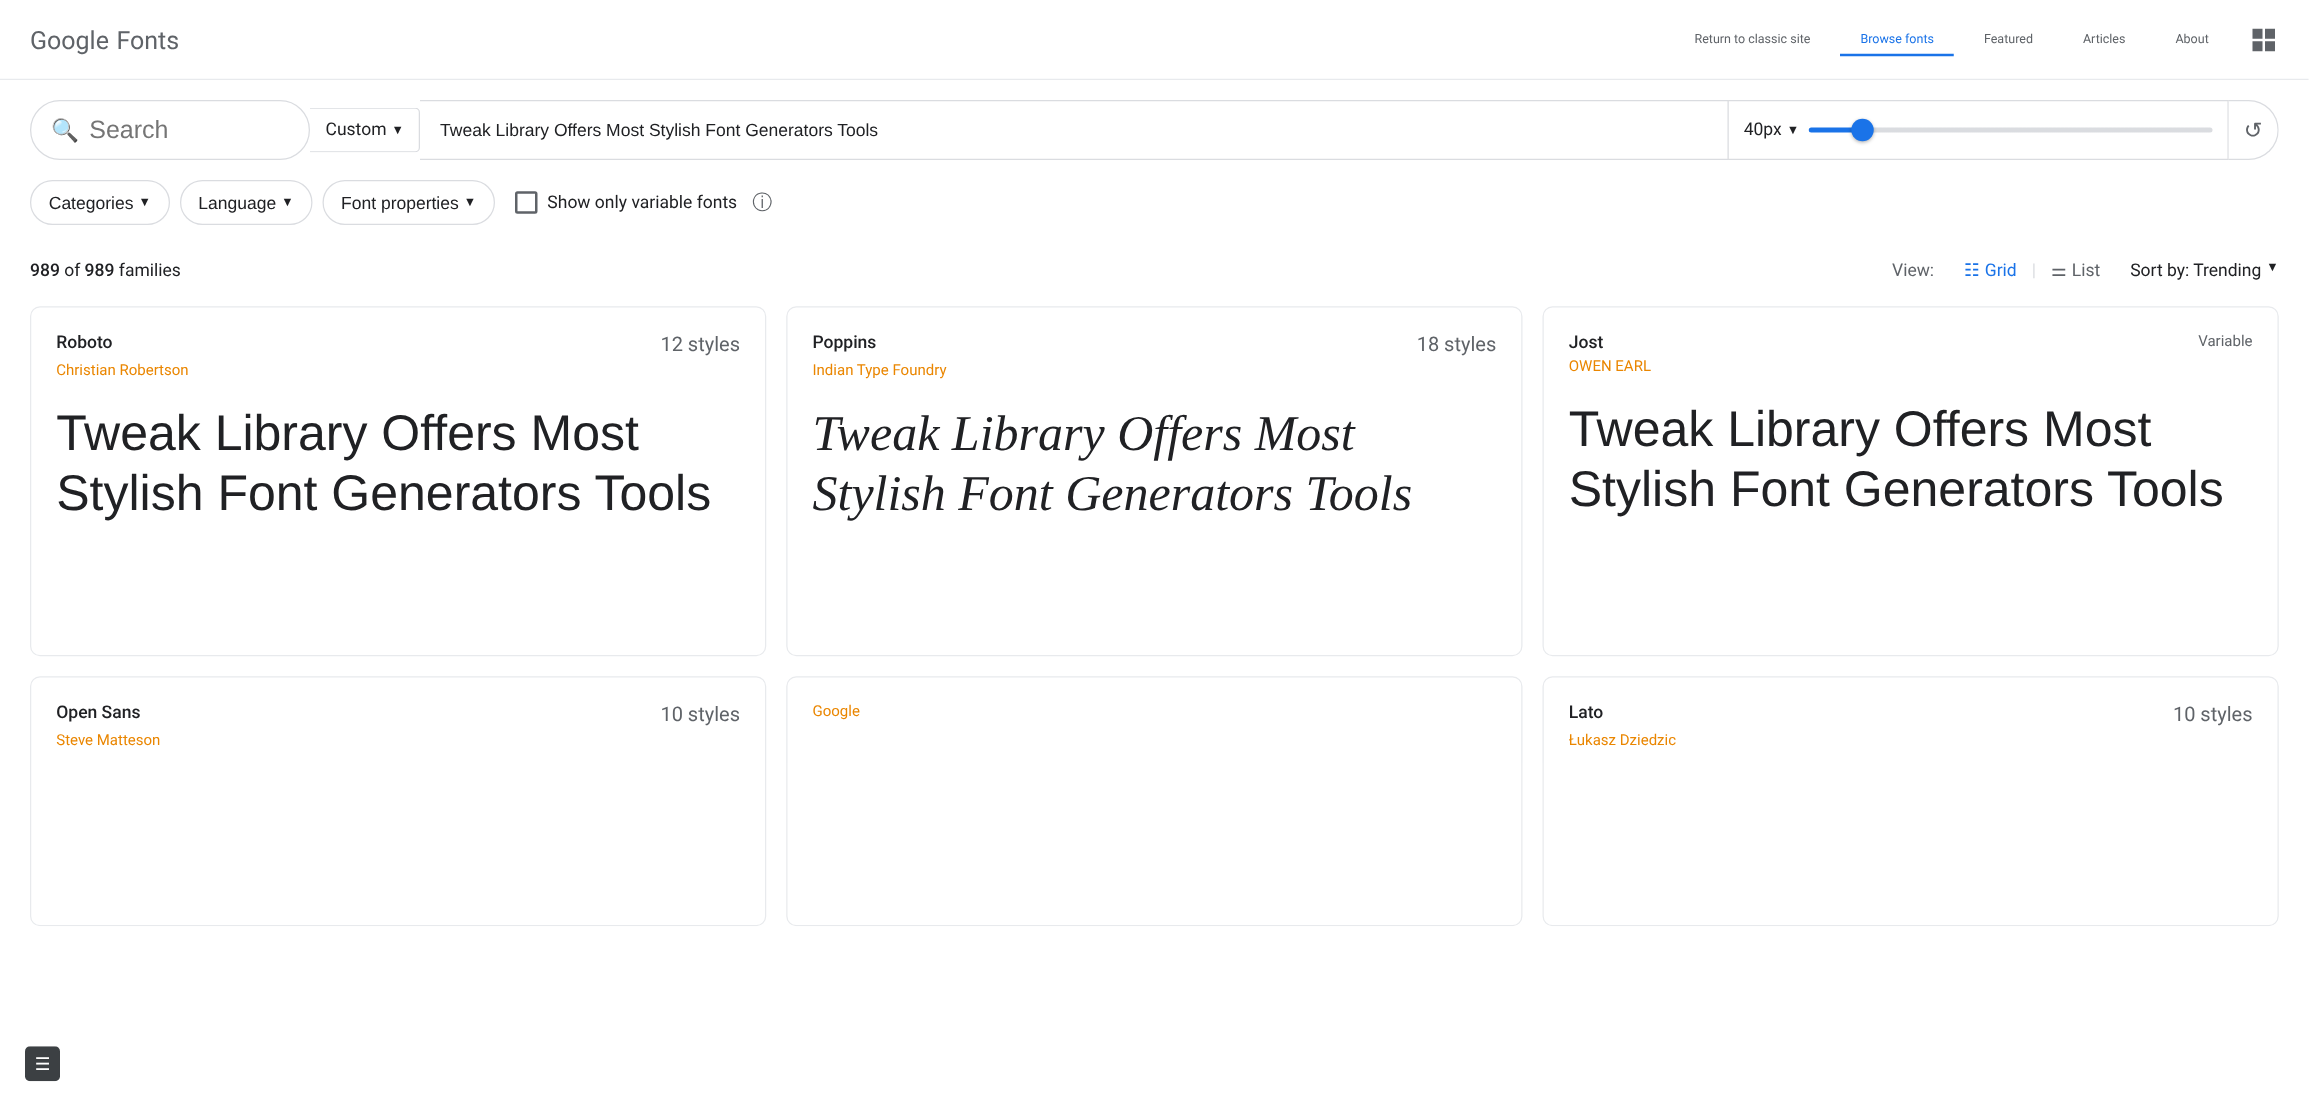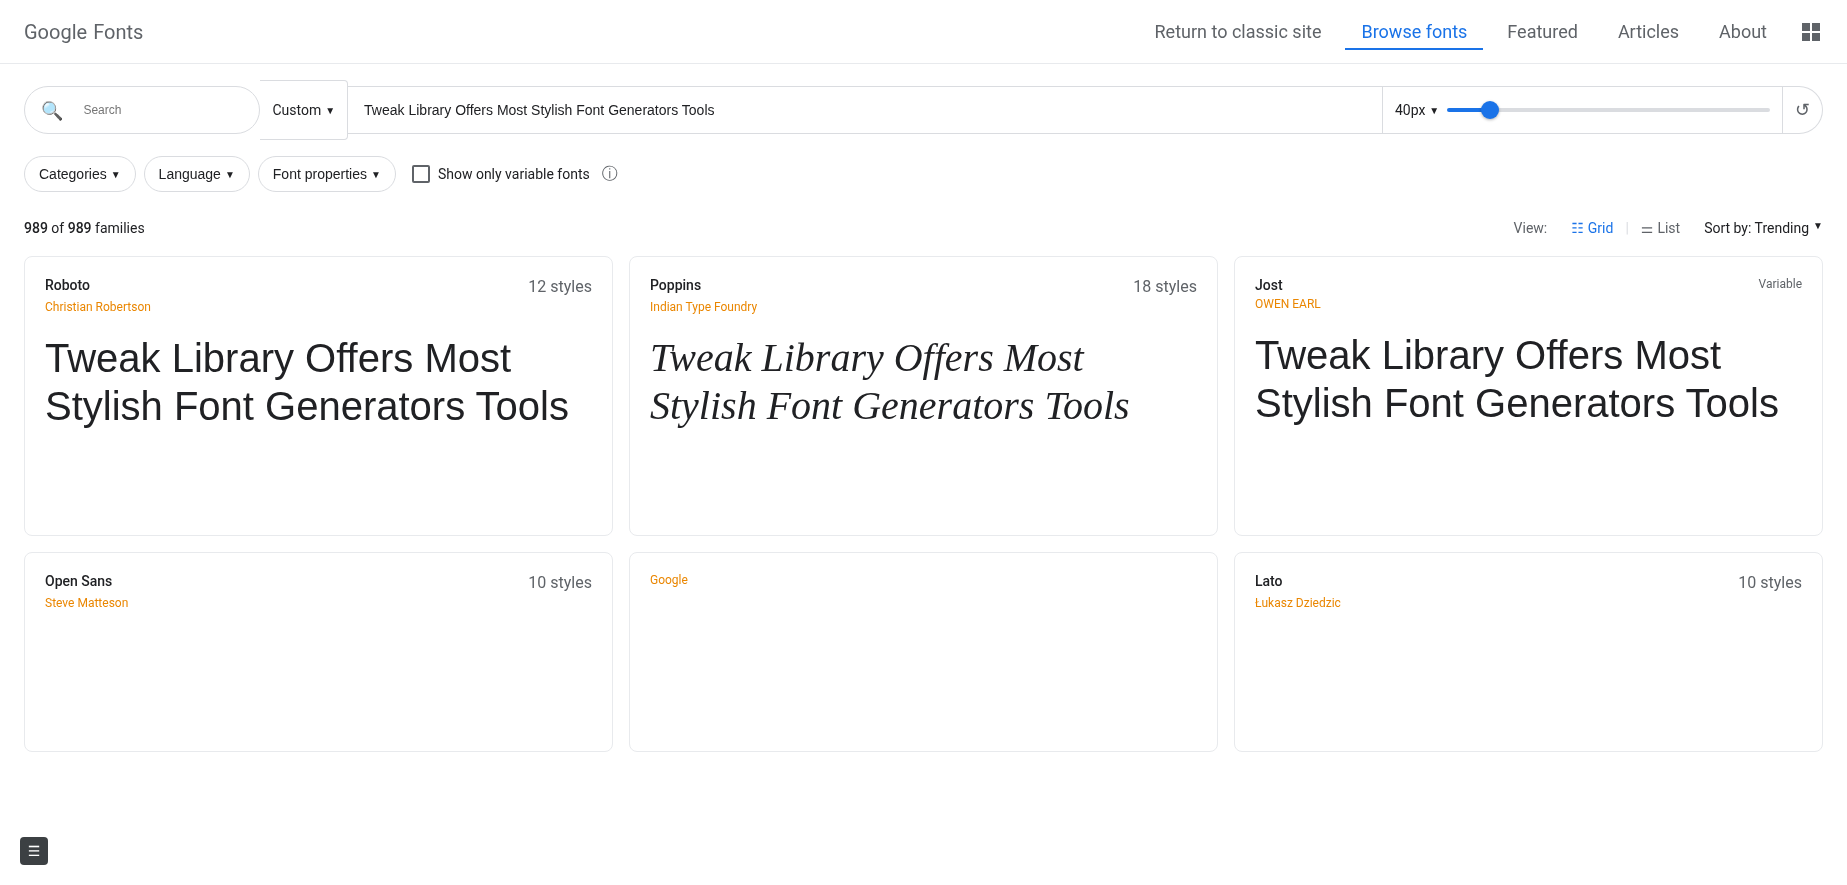--- a/index.html
+++ b/index.html
@@ -23,21 +23,21 @@
       margin-right: auto;
     }
     .nav {
       display: flex;
       align-items: center;
       gap: 8px;
     }
     .nav-link {
       color: #5f6368;
       text-decoration: none;
-      font-size: 18px;
+      font-size: 10px;
       padding: 8px 16px;
       border-radius: 4px;
       cursor: pointer;
     }
     .nav-link.active {
       color: #1a73e8;
       border-bottom: 2px solid #1a73e8;
       border-radius: 0;
       padding-bottom: 6px;
     }
@@ -78,34 +78,33 @@
       padding: 8px 16px;
       min-width: 220px;
       height: 48px;
       gap: 8px;
       cursor: text;
     }
     .search-icon-wrap { color: #5f6368; font-size: 18px; }
     .search-input {
       border: none;
       outline: none;
-      font-size: 12px;
+      font-size: 20px;
       color: #ec4899;
       background: transparent;
       width: 160px;
-      margin-left: 12px;
     }
     .custom-dropdown {
       display: flex;
       align-items: center;
       border: 1px solid #dadce0;
       border-left: none;
       border-radius: 0 4px 4px 0;
       padding: 0 12px;
-      height: 60px;
+      height: 36px;
       cursor: pointer;
       gap: 4px;
       font-size: 14px;
       color: #202124;
       background: #fff;
     }
     .preview-text-input {
       border: 1px solid #dadce0;
       border-left: none;
       height: 48px;

